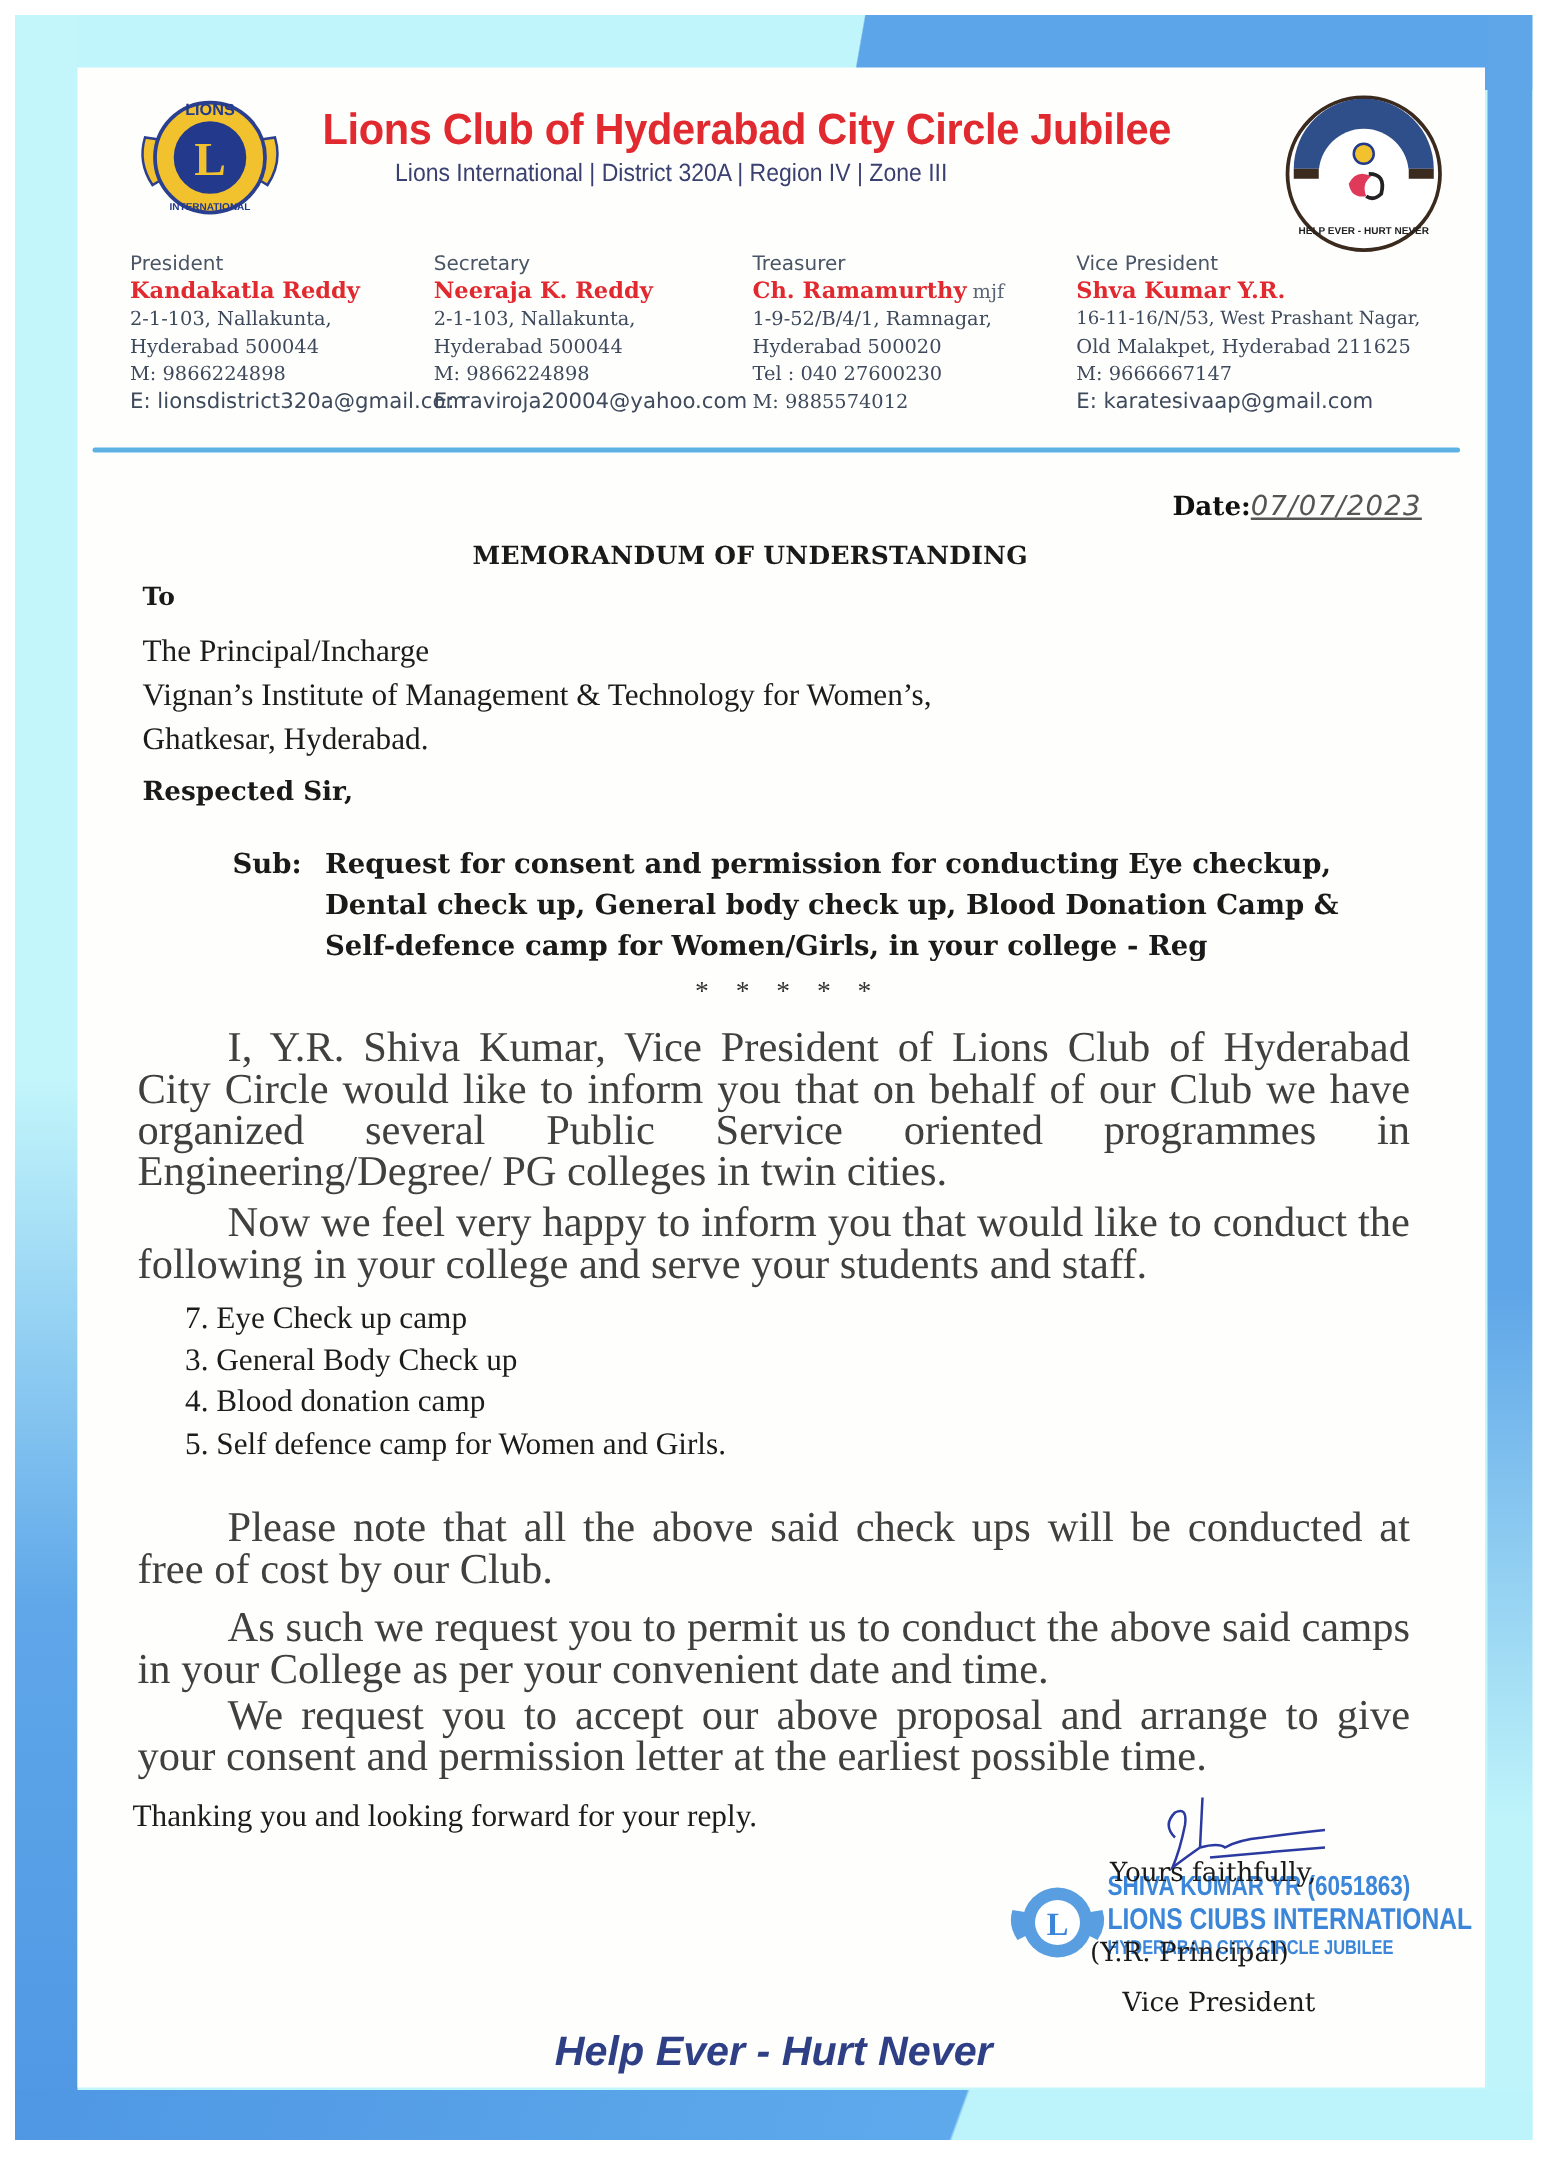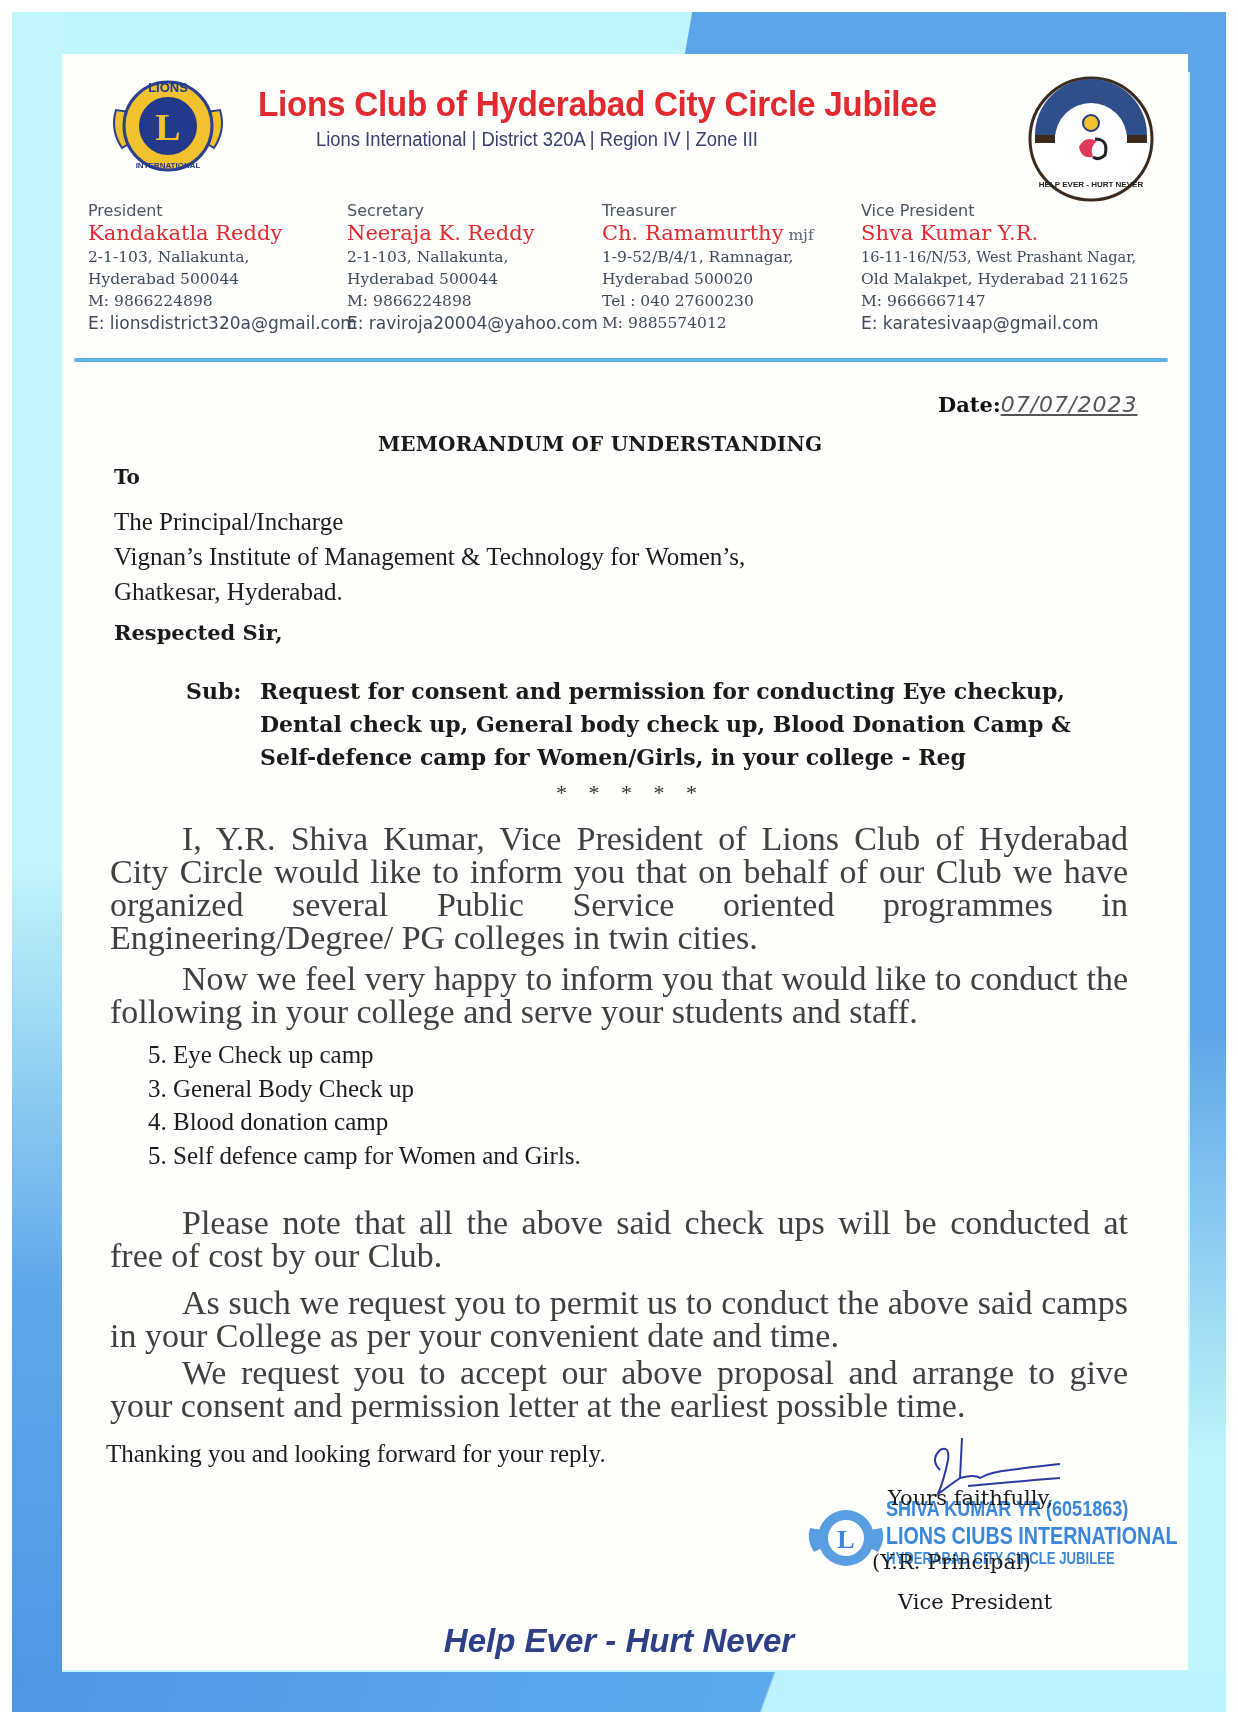--- a/index.html
+++ b/index.html
@@ -57,21 +57,21 @@
 
     .officers {
       position: absolute; left: 88px; top: 200px; width: 1080px; height: 150px;
     }
     .officer {
       position: absolute; top: 0;
       font-family: "DejaVu Serif", serif;
       color: #3e4a5c; font-size: 15.5px; line-height: 22px;
     }
     .officer .role { color: #4a5565; font-family: "DejaVu Sans", sans-serif; font-size: 16px; }
-    .officer .name { color: #e02a2f; font-weight: normal; font-family: "DejaVu Serif", serif; font-size: 21px; }
+    .officer .name { color: #e02a2f; font-weight: bold; font-family: "DejaVu Serif", serif; font-size: 18px; }
     .officer .suffix { color: #5a6575; font-weight: normal; }
     .officer .email { font-size: 17px; font-family: "DejaVu Sans", sans-serif; }
     .officer .line { white-space: nowrap; }
 
     .header-rule {
       position: absolute; left: 74px; top: 358px; width: 1094px; height: 4px;
       background: #5cb2e2; border-radius: 2px;
     }
 
     
@@ -177,21 +177,21 @@
   <circle cx="64" cy="64" r="36" fill="#ffffff"></circle>
   <circle cx="64" cy="48" r="8" fill="#f2c12e" stroke="#233a8c" stroke-width="2"></circle>
   <path d="M52 72 Q58 60 70 66 Q62 72 66 82 Q54 84 52 72 Z" fill="#e03a5a"></path>
   <path d="M68 64 Q82 64 78 80 Q72 86 66 82" fill="none" stroke="#222" stroke-width="3"></path>
   <rect x="8" y="60" width="20" height="8" fill="#3b2a1e"></rect>
   <rect x="100" y="60" width="20" height="8" fill="#3b2a1e"></rect>
   <text x="64" y="112" text-anchor="middle" font-family="Liberation Sans, sans-serif" font-size="8" font-weight="bold" fill="#222">HELP EVER - HURT NEVER</text>
 </svg>
 
 <div class="officers">
-  <div class="officer" style="left:0px;">
+  <div class="officer" style="left:16px;">
     <div class="role">President</div>
     <div class="line"><span class="name">Kandakatla Reddy</span></div>
     <div class="line">2-1-103, Nallakunta,</div>
     <div class="line">Hyderabad 500044</div>
     <div class="line">M: 9866224898</div>
     <div class="line email">E: lionsdistrict320a@gmail.com</div>
   </div>
   <div class="officer" style="left:259px;">
     <div class="role">Secretary</div>
     <div class="line"><span class="name">Neeraja K. Reddy</span></div>
@@ -236,21 +236,21 @@
   <span class="txt">Request for consent and permission for conducting Eye checkup,</span>
   <span class="txt">Dental check up, General body check up, Blood Donation Camp &amp;</span>
   <span class="txt">Self-defence camp for Women/Girls, in your college - Reg</span>
 </div>
 <div class="stars">* * * * *</div>
 
 <div class="para" style="top:822px;"><span class="indent"></span><span>I, Y.R. Shiva Kumar, Vice President of Lions Club of Hyderabad City Circle would like to inform you that on behalf of our Club we have organized several Public Service oriented programmes in Engineering/Degree/ PG colleges in twin cities.</span></div>
 <div class="para" style="top:962px;"><span class="indent"></span><span>Now we feel very happy to inform you that would like to conduct the following in your college and serve your students and staff.</span></div>
 
 <ul class="list">
-  <li>5. Eye Check up camp</li>
+  <li>7. Eye Check up camp</li>
   <li>3. General Body Check up</li>
   <li>4. Blood donation camp</li>
   <li>5. Self defence camp for Women and Girls.</li>
 </ul>
 
 <div class="para" style="top:1206px;"><span class="indent"></span><span>Please note that all the above said check ups will be conducted at free of cost by our Club.</span></div>
 <div class="para" style="top:1286px;"><span class="indent"></span><span>As such we request you to permit us to conduct the above said camps in your College as per your convenient date and time.</span></div>
 <div class="para" style="top:1356px;"><span class="indent"></span><span>We request you to accept our above proposal and arrange to give your consent and permission letter at the earliest possible time.</span></div>
 
 <div class="closing">Thanking you and looking forward for your reply.</div>

